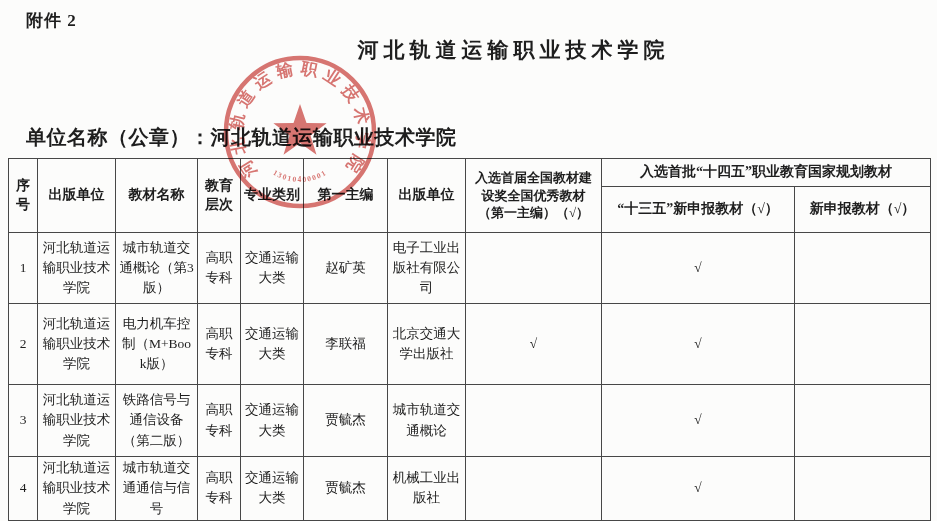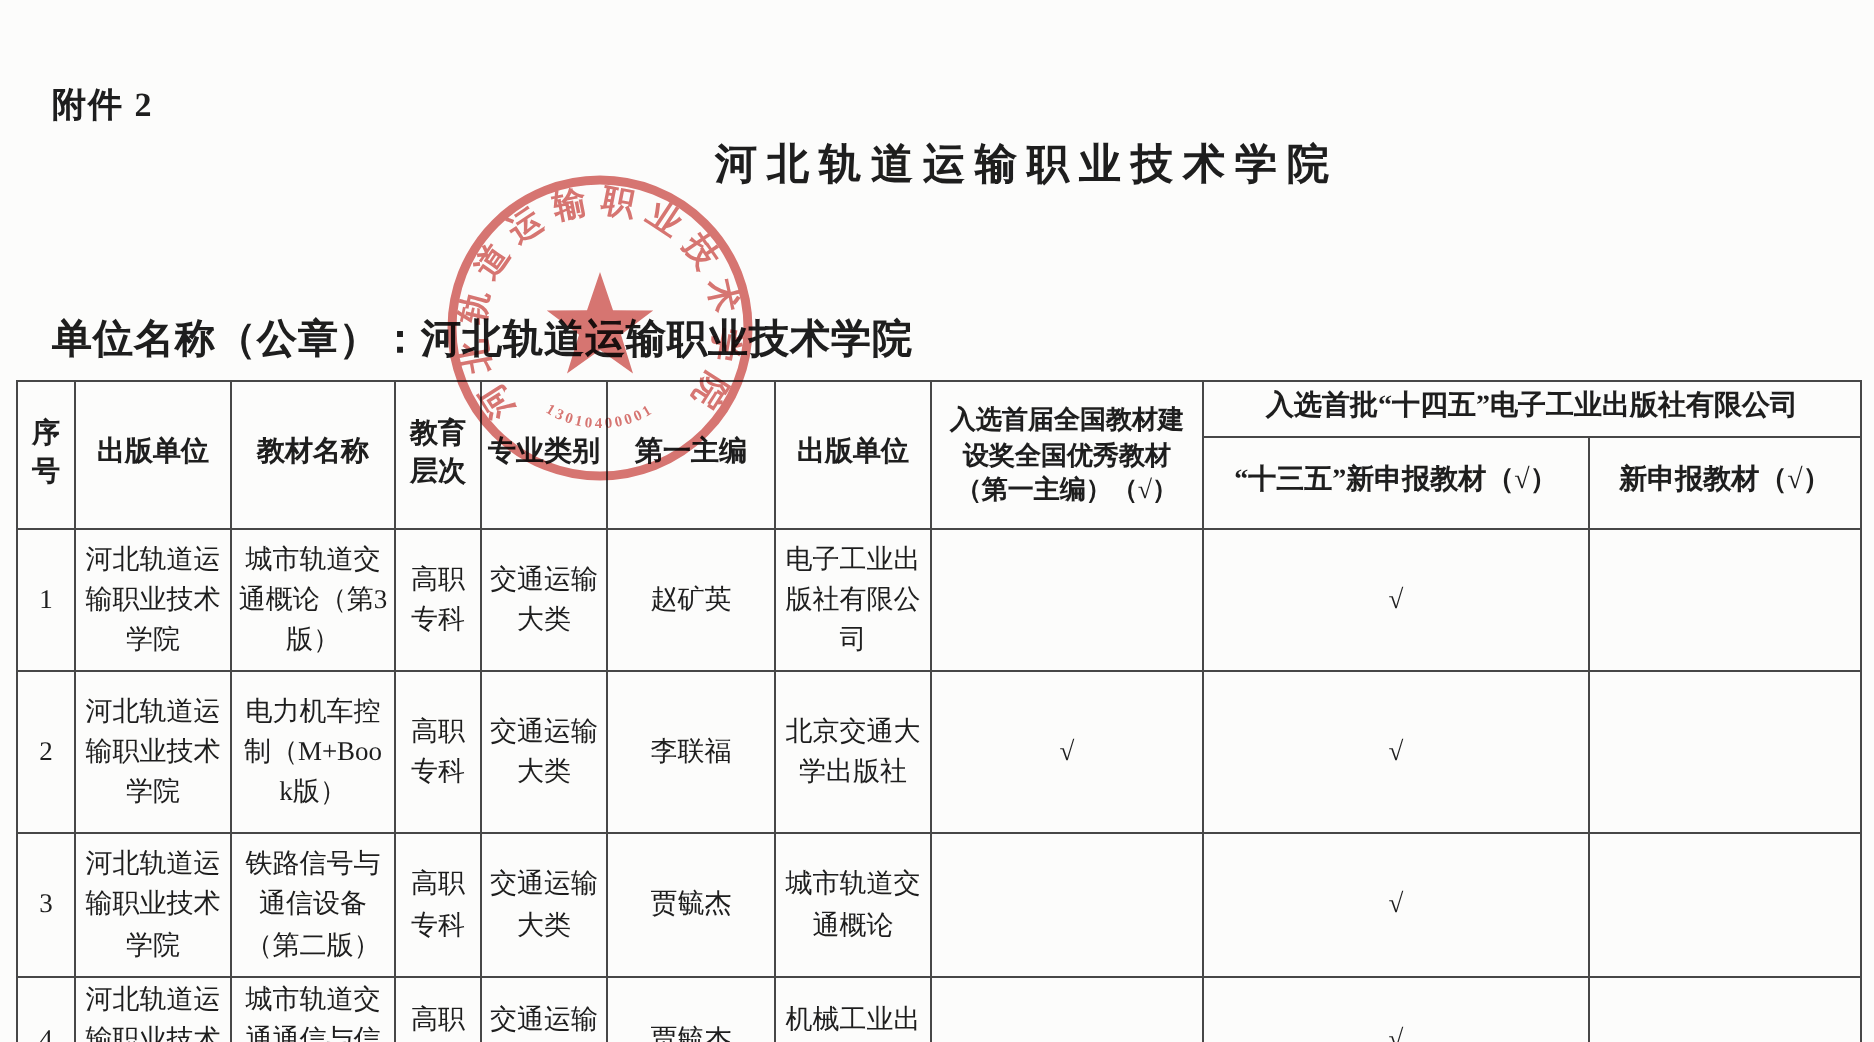--- a/index.html
+++ b/index.html
@@ -9,21 +9,20 @@
     height: 521px;
     background: #fcfcfb;
     overflow: hidden;
     font-family: "Liberation Serif", "DejaVu Serif", serif;
     color: #1e1e1e;
   }
   .page {
     position: relative;
     width: 937px;
     height: 375px;
-    margin-top: 32px;
   }
   .attachment {
     position: absolute;
     left: 26px;
     top: 9px;
     font-size: 17px;
     font-weight: bold;
     letter-spacing: 1px;
   }
   .title-wrap {
@@ -138,21 +137,21 @@
     <thead>
       <tr class="hrow1">
         <th rowspan="2">序号</th>
         <th rowspan="2">出版单位</th>
         <th rowspan="2">教材名称</th>
         <th rowspan="2">教育层次</th>
         <th rowspan="2">专业类别</th>
         <th rowspan="2">第一主编</th>
         <th rowspan="2">出版单位</th>
         <th rowspan="2" class="award-h">入选首届全国教材建设奖全国优秀教材（第一主编）（√）</th>
-        <th colspan="2">入选首批“十四五”电子工业出版社有限公司</th>
+        <th colspan="2">入选首批“十四五”职业教育国家规划教材</th>
       </tr>
       <tr class="hrow2">
         <th>“十三五”新申报教材（√）</th>
         <th>新申报教材（√）</th>
       </tr>
     </thead>
     <tbody>
       <tr class="r1">
         <td>1</td>
         <td>河北轨道运输职业技术学院</td>

